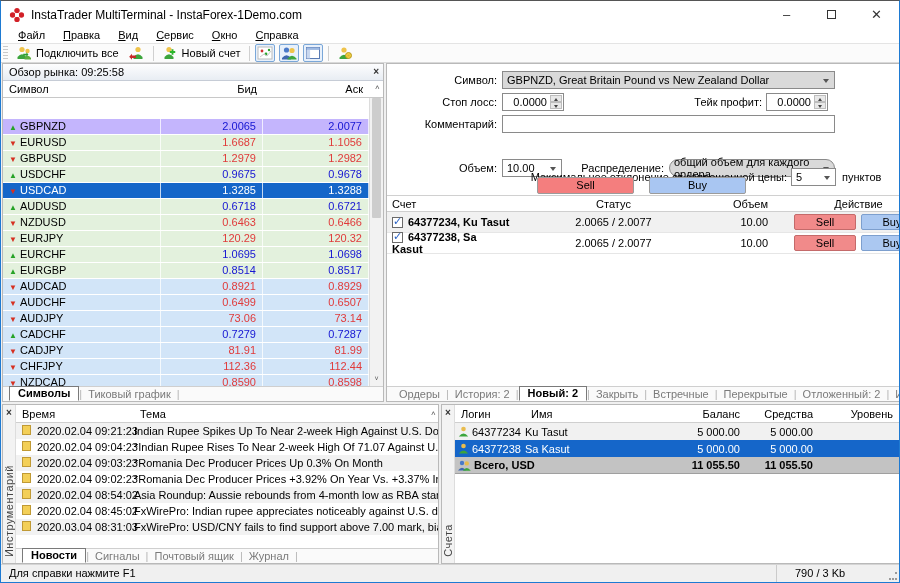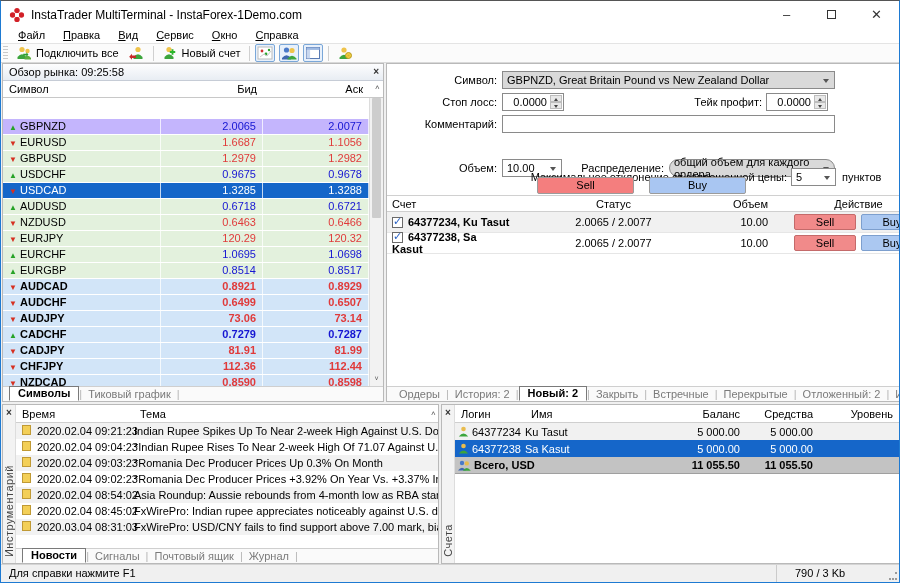--- a/index.html
+++ b/index.html
@@ -40,21 +40,21 @@
   .mhead { display:flex; height:17px; border-bottom:1px solid #c8c8c8; flex:none; }
   .mhead span { padding:2px 6px; }
   .c-sym { width:158px; }
   .c-bid { width:102px; text-align:right; }
   .c-ask { flex:1; text-align:right; }
   .mbody { flex:1; overflow:hidden; display:flex; }
   .mrows { flex:1; }
   .mrow { display:flex; height:16px; line-height:15px; border-bottom:1px solid #fff; }
   .mrow .cell { padding:0 6px; border-right:1px solid rgba(255,255,255,.75); }
   .mrow.green { background:#e3f1dd; }
-  .mrow.blue  { background:#d2e5f8;font-weight:bold; }
+  .mrow.blue  { background:#d2e5f8; }
   .mrow.hl    { background:#c4b5fd;margin-top:21px; }
   .mrow.selected { background:#1566c9; }
   .mrow.up   .num { color:#1515d2; }
   .mrow.down .num { color:#e03a3a; }
   .mrow.selected .sym-label, .mrow.selected .num { color:#fff; }
   .arr { display:inline-block; width:11px; font-size:8px; }
   .mrow.up   .arr::before { content:"▲"; color:#27a327; }
   .mrow.down .arr::before { content:"▼"; color:#d63021; }
   .sbar { width:14px; background:#f2f2f2; border-left:1px solid #dcdcdc; display:flex; flex-direction:column; flex:none; }
   .sbtn { height:14px; text-align:center; font-size:7px; color:#555; line-height:14px; }

